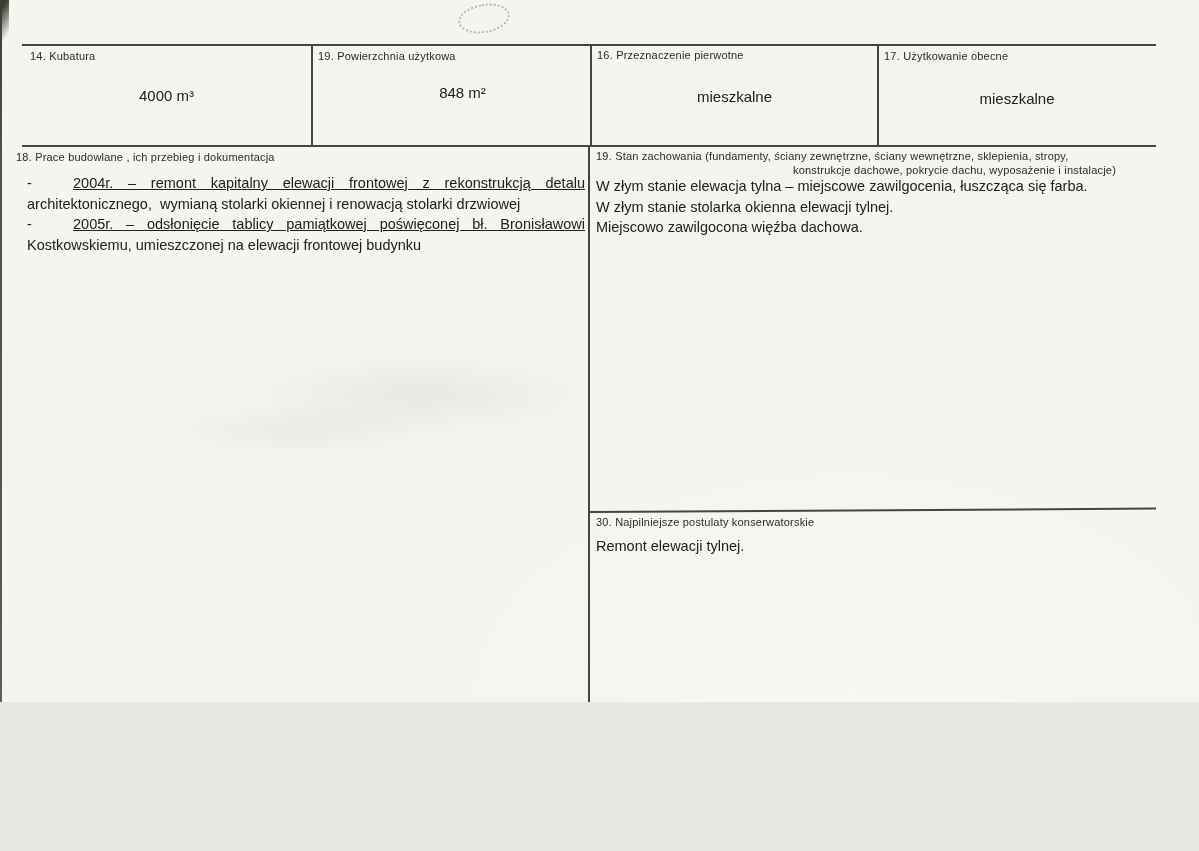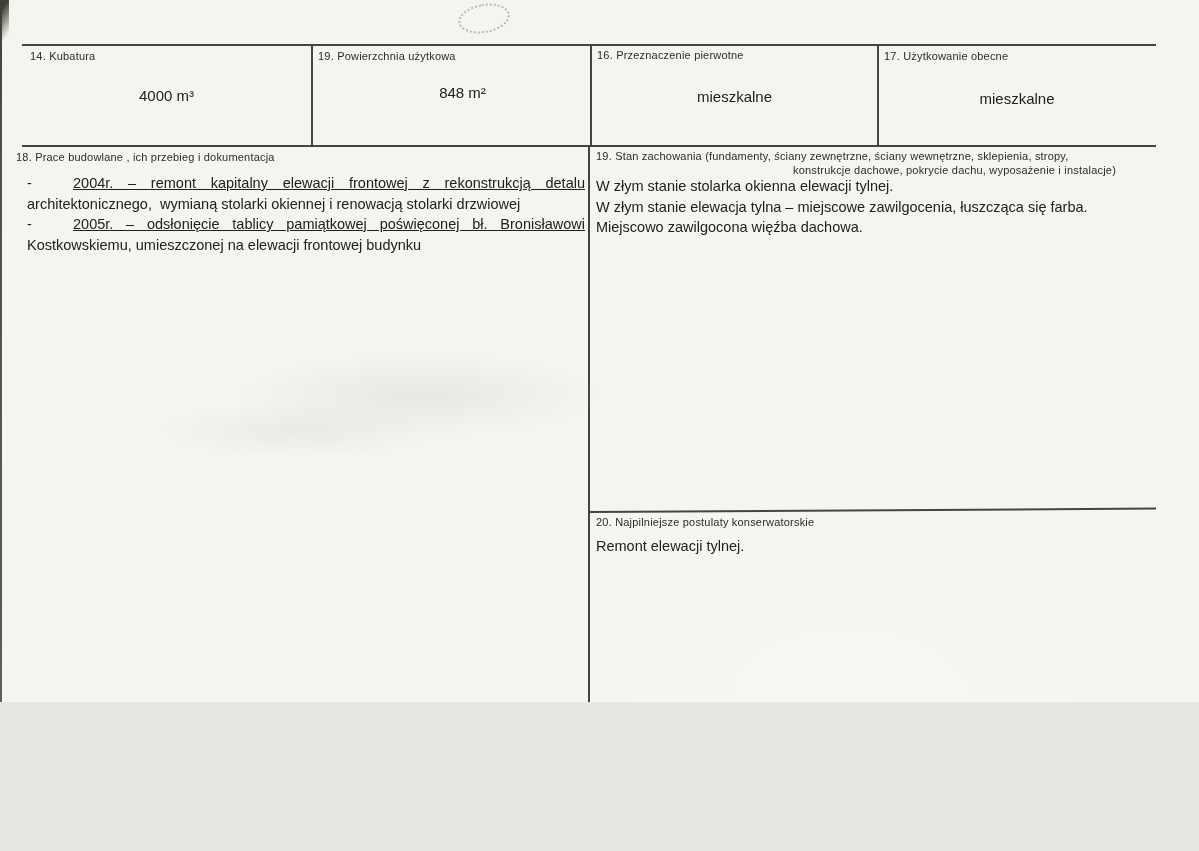--- a/index.html
+++ b/index.html
@@ -90,21 +90,21 @@
     <div class="cont">architektonicznego,  wymianą stolarki okiennej i renowacją stolarki drzwiowej</div>
     <div class="jline"><span class="mk">-</span><span>2005r. – odsłonięcie tablicy pamiątkowej poświęconej bł. Bronisławowi</span></div>
     <div class="cont">Kostkowskiemu, umieszczonej na elewacji frontowej budynku</div>
   </div>
 
   <div style="position:absolute; left:596px; top:150px; width:520px;">
     <div class="lbl" style="position:static; line-height:13.5px;">19. Stan zachowania (fundamenty, ściany zewnętrzne, ściany wewnętrzne, sklepienia, stropy,</div>
     <div class="lbl" style="position:static; line-height:13.5px;text-align:right;">konstrukcje dachowe, pokrycie dachu, wyposażenie i instalacje)</div>
   </div>
   <div class="bodytext" style="position:absolute; left:596px; top:176px; width:560px;">
+    <div>W złym stanie elewacja tylna – miejscowe zawilgocenia, łuszcząca się farba.</div>
     <div>W złym stanie stolarka okienna elewacji tylnej.</div>
-    <div>W złym stanie elewacja tylna – miejscowe zawilgocenia, łuszcząca się farba.</div>
     <div>Miejscowo zawilgocona więźba dachowa.</div>
   </div>
 
-  <div class="lbl" style="left:596px; top:516px;">20. Najpilniejsze postulaty konserwatorskie</div>
+  <div class="lbl" style="left:596px; top:516px;">30. Najpilniejsze postulaty konserwatorskie</div>
   <div class="bodytext" style="position:absolute; left:596px; top:536px; width:540px;">Remont elewacji tylnej.</div>
 
 </div>
 
 </body></html>

